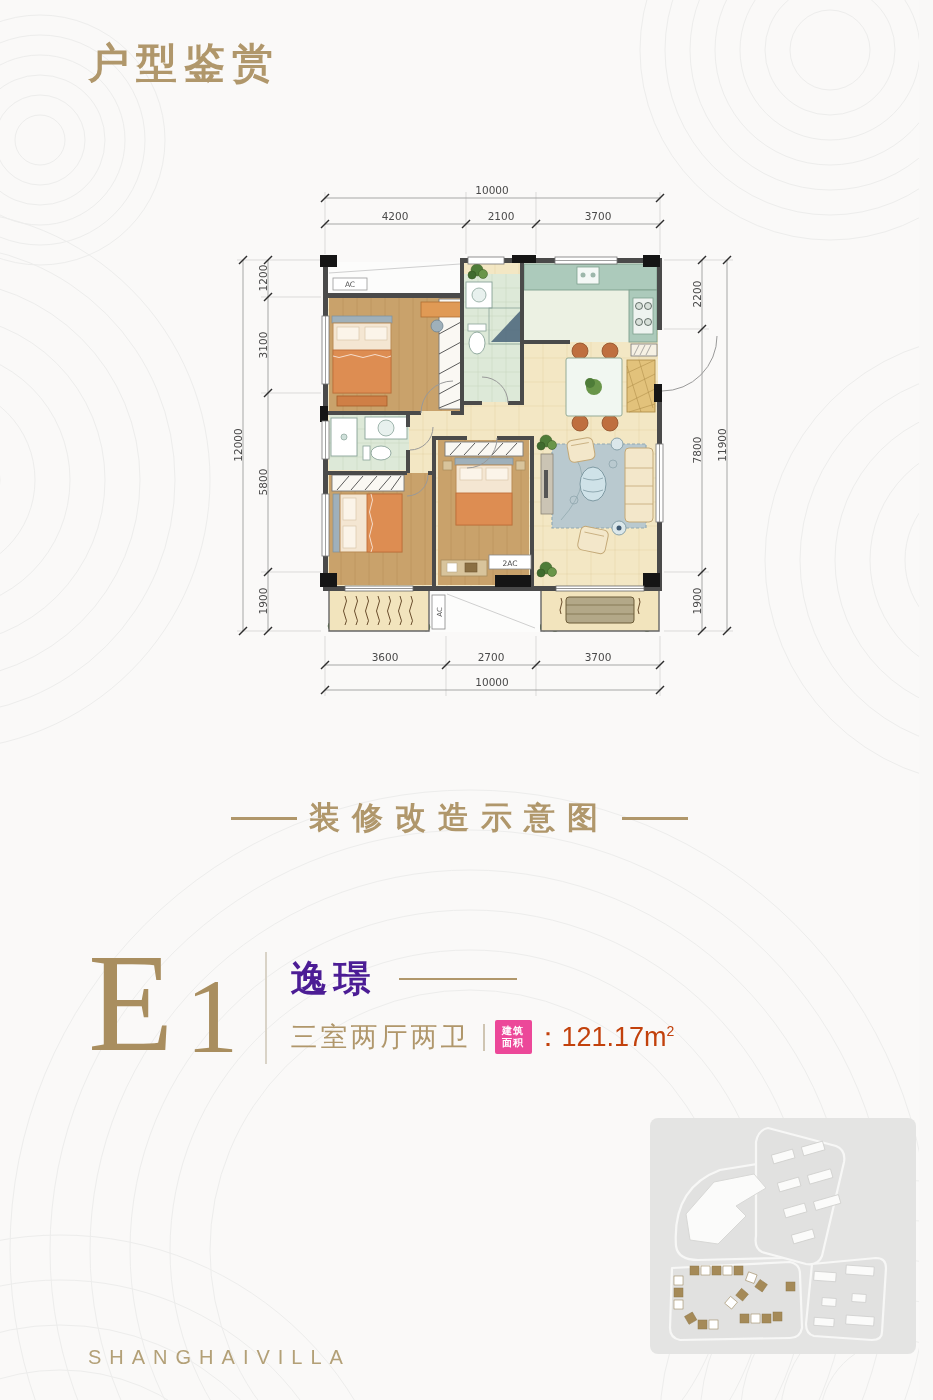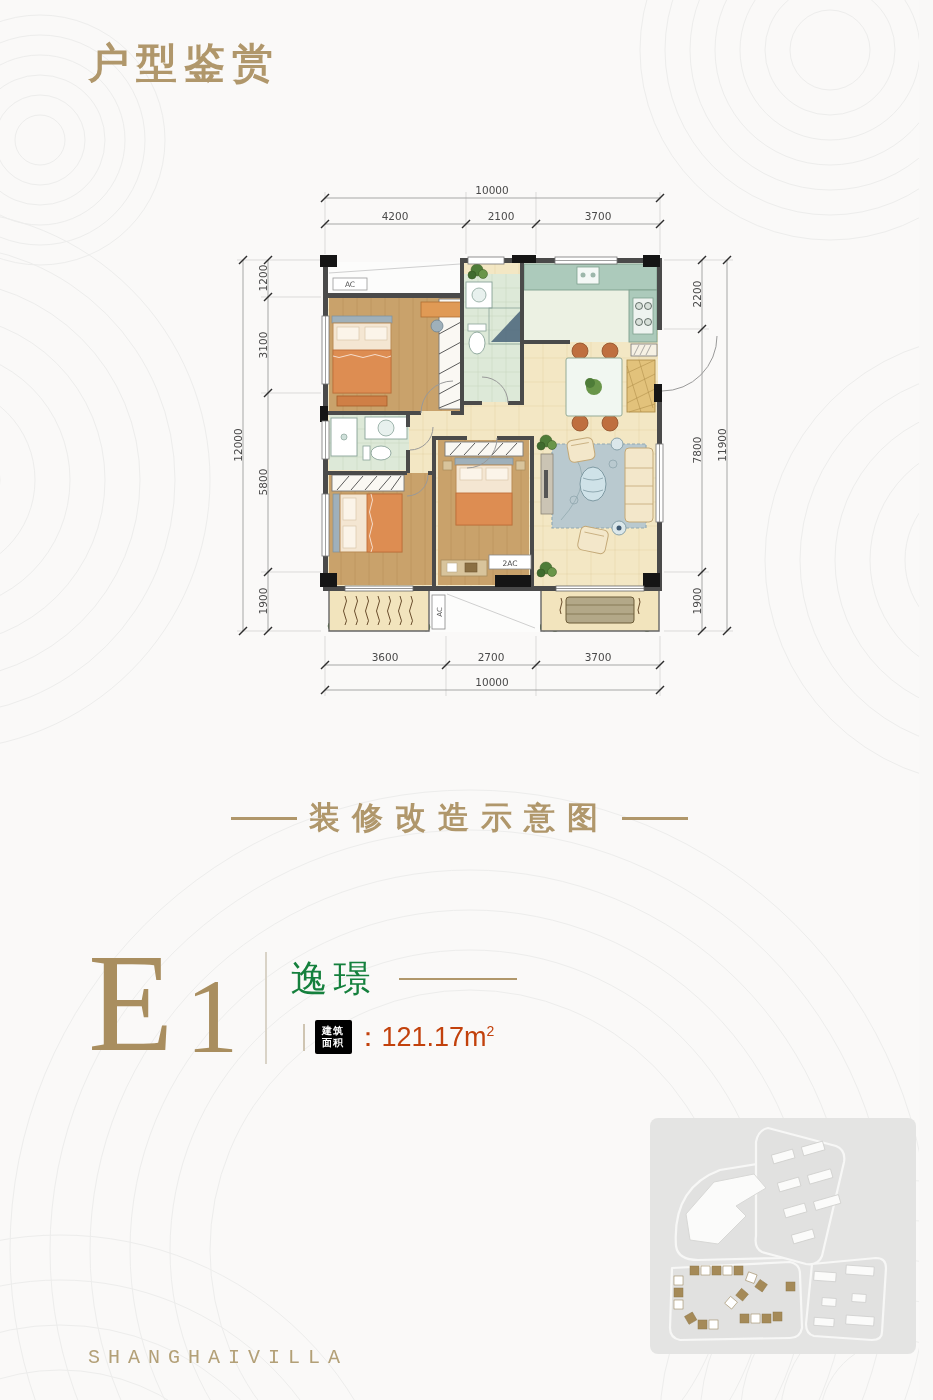--- a/index.html
+++ b/index.html
@@ -14,36 +14,36 @@
   .section-title .dash{width:66px;height:3px;background:#b0976b;}
   .section-title .txt{font-size:31px;font-weight:700;letter-spacing:12px;
          font-family:"Liberation Serif",serif;}
   .unit{position:absolute;left:88px;top:946px;display:flex;align-items:flex-start;}
   .unit-code{display:flex;align-items:flex-end;color:#a98e5f;font-family:"Liberation Serif",serif;}
   .unit-code .letter{font-size:140px;line-height:.82;}
   .unit-code .number{font-size:106px;line-height:.82;margin-left:12px;}
   .unit-divider{width:2px;height:112px;background:#d9d3c7;margin:6px 24px 0 26px;}
   .unit-right{padding-top:8px;}
   .unit-name-row{display:flex;align-items:center;}
-  .unit-name{font-size:37px;font-weight:400;color:#15803d;letter-spacing:6px;
+  .unit-name{font-size:37px;font-weight:700;color:#4c1d95;letter-spacing:6px;
          font-family:"Liberation Serif",serif;}
   .unit-name-line{width:118px;height:2px;background:#b0976b;margin-left:22px;}
   .unit-spec-row{display:flex;align-items:center;margin-top:15px;}
   .unit-layout{font-size:27px;color:#b0976b;letter-spacing:3px;}
   .spec-sep{width:2px;height:27px;background:#cfc5b2;margin:0 10px 0 12px;}
-  .area-badge{width:37px;height:34px;background:#000000;color:#fff;font-size:10px;line-height:12px;
+  .area-badge{width:37px;height:34px;background:#ec4899;color:#fff;font-size:10px;line-height:12px;
          display:flex;flex-direction:column;align-items:center;justify-content:center;
          border-radius:2px;letter-spacing:1px;font-weight:700;}
   .area-value{font-size:27px;color:#c2410c;margin-left:3px;}
   .area-value sup{font-size:14px;}
   .features{position:absolute;left:88px;top:1122px;list-style:none;margin:0;padding:0;
          color:#3d3d3d;font-size:21px;letter-spacing:.5px;}
   .features li{margin-bottom:35px;}
   .sitemap{position:absolute;left:650px;top:1118px;}
-  .brand{position:absolute;left:88px;top:1346px;font-family:Liberation Mono, monospace;
+  .brand{position:absolute;left:88px;top:1346px;font-family:Liberation Sans, sans-serif;
          font-size:20px;letter-spacing:8px;color:#b3a077;}
 </style>
 </head>
 <body>
 
 <div class="page">
 
   <svg class="waves" width="933" height="1400" viewBox="0 0 933 1400" fill="none" stroke="#ededec" stroke-width="1">
     <g>
       <circle cx="830" cy="50" r="40"></circle>
@@ -601,20 +601,21 @@
         <span class="letter">E</span>
         <span class="number">1</span>
       </div>
       <div class="unit-divider"></div>
       <div class="unit-right">
         <div class="unit-name-row">
           <span class="unit-name">逸璟</span>
           <span class="unit-name-line"></span>
         </div>
         <div class="unit-spec-row">
+          <span class="unit-layout">三室两厅两卫</span>
           <span class="spec-sep"></span>
           <span class="area-badge">
             <span>建筑</span>
             <span>面积</span>
           </span>
           <span class="area-value"><span>：121.17m</span><sup>2</sup></span>
         </div>
       </div>
     </div>
 

